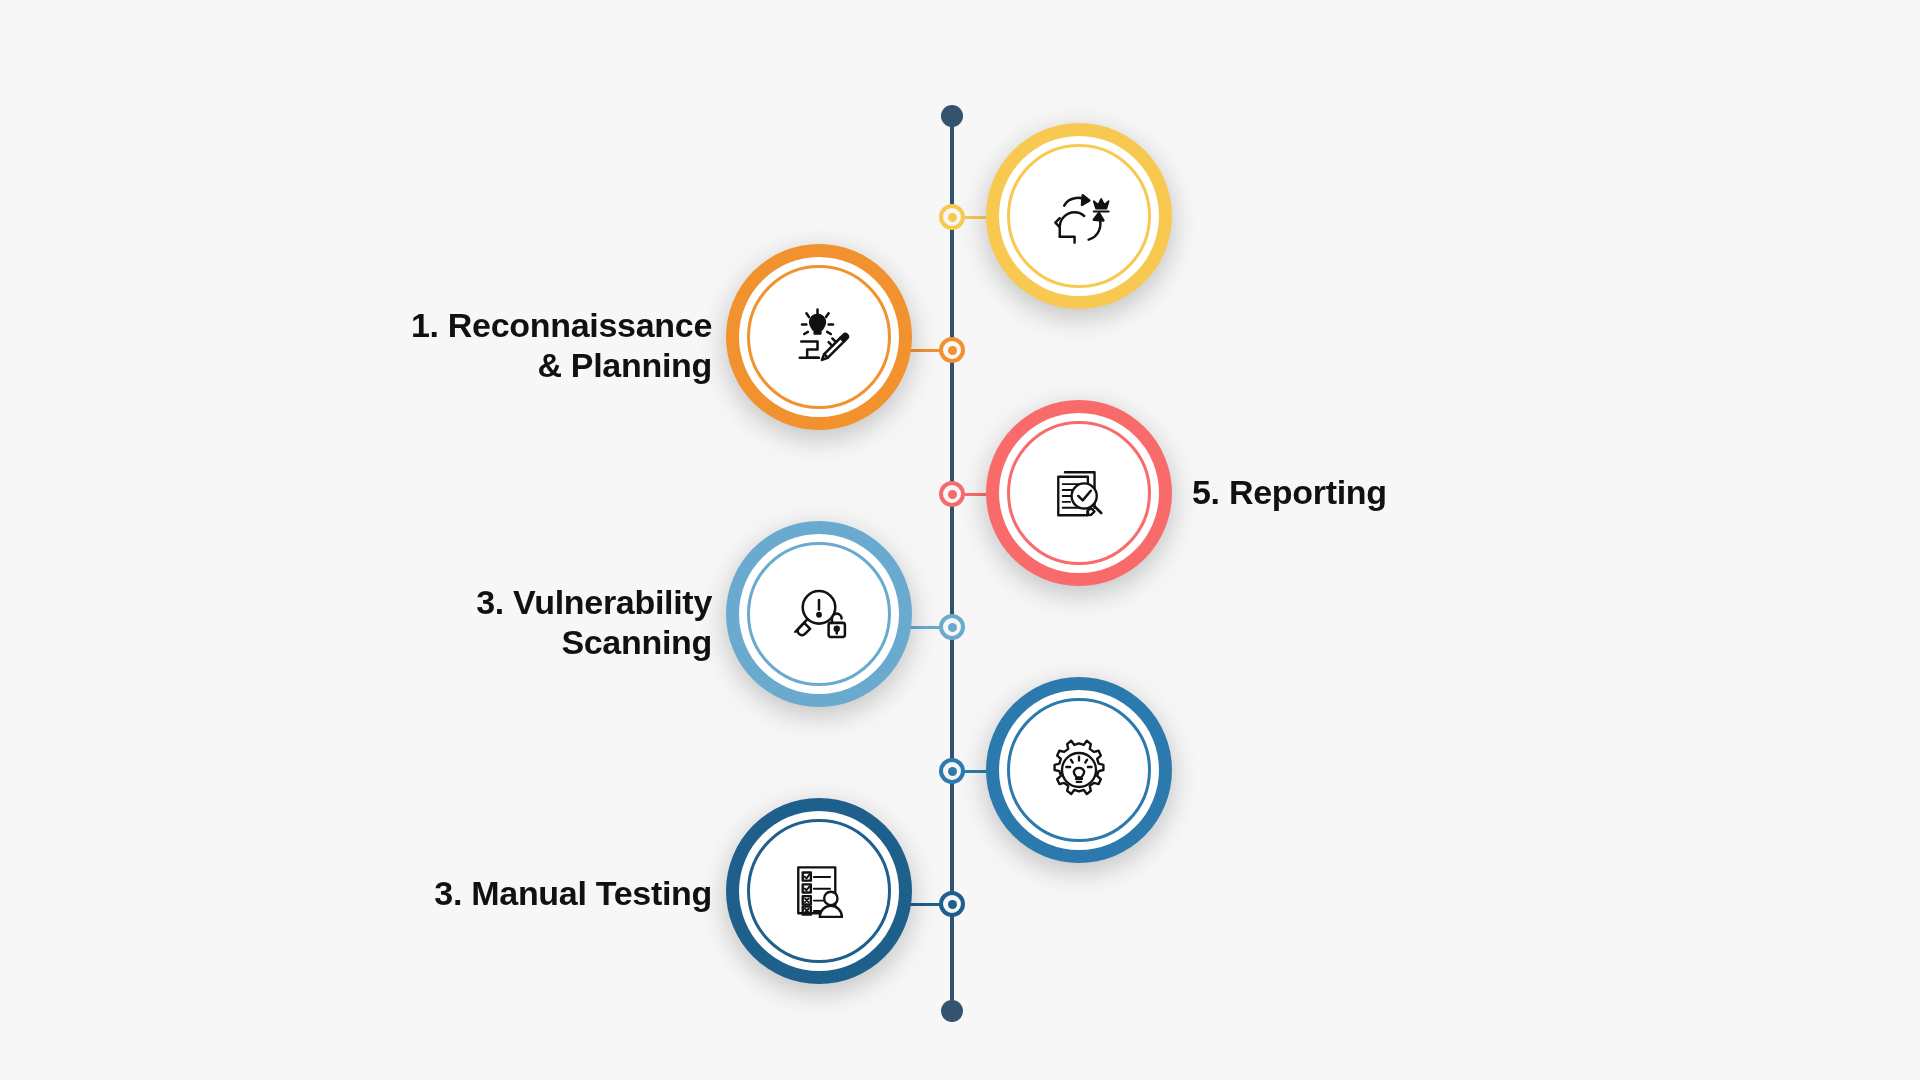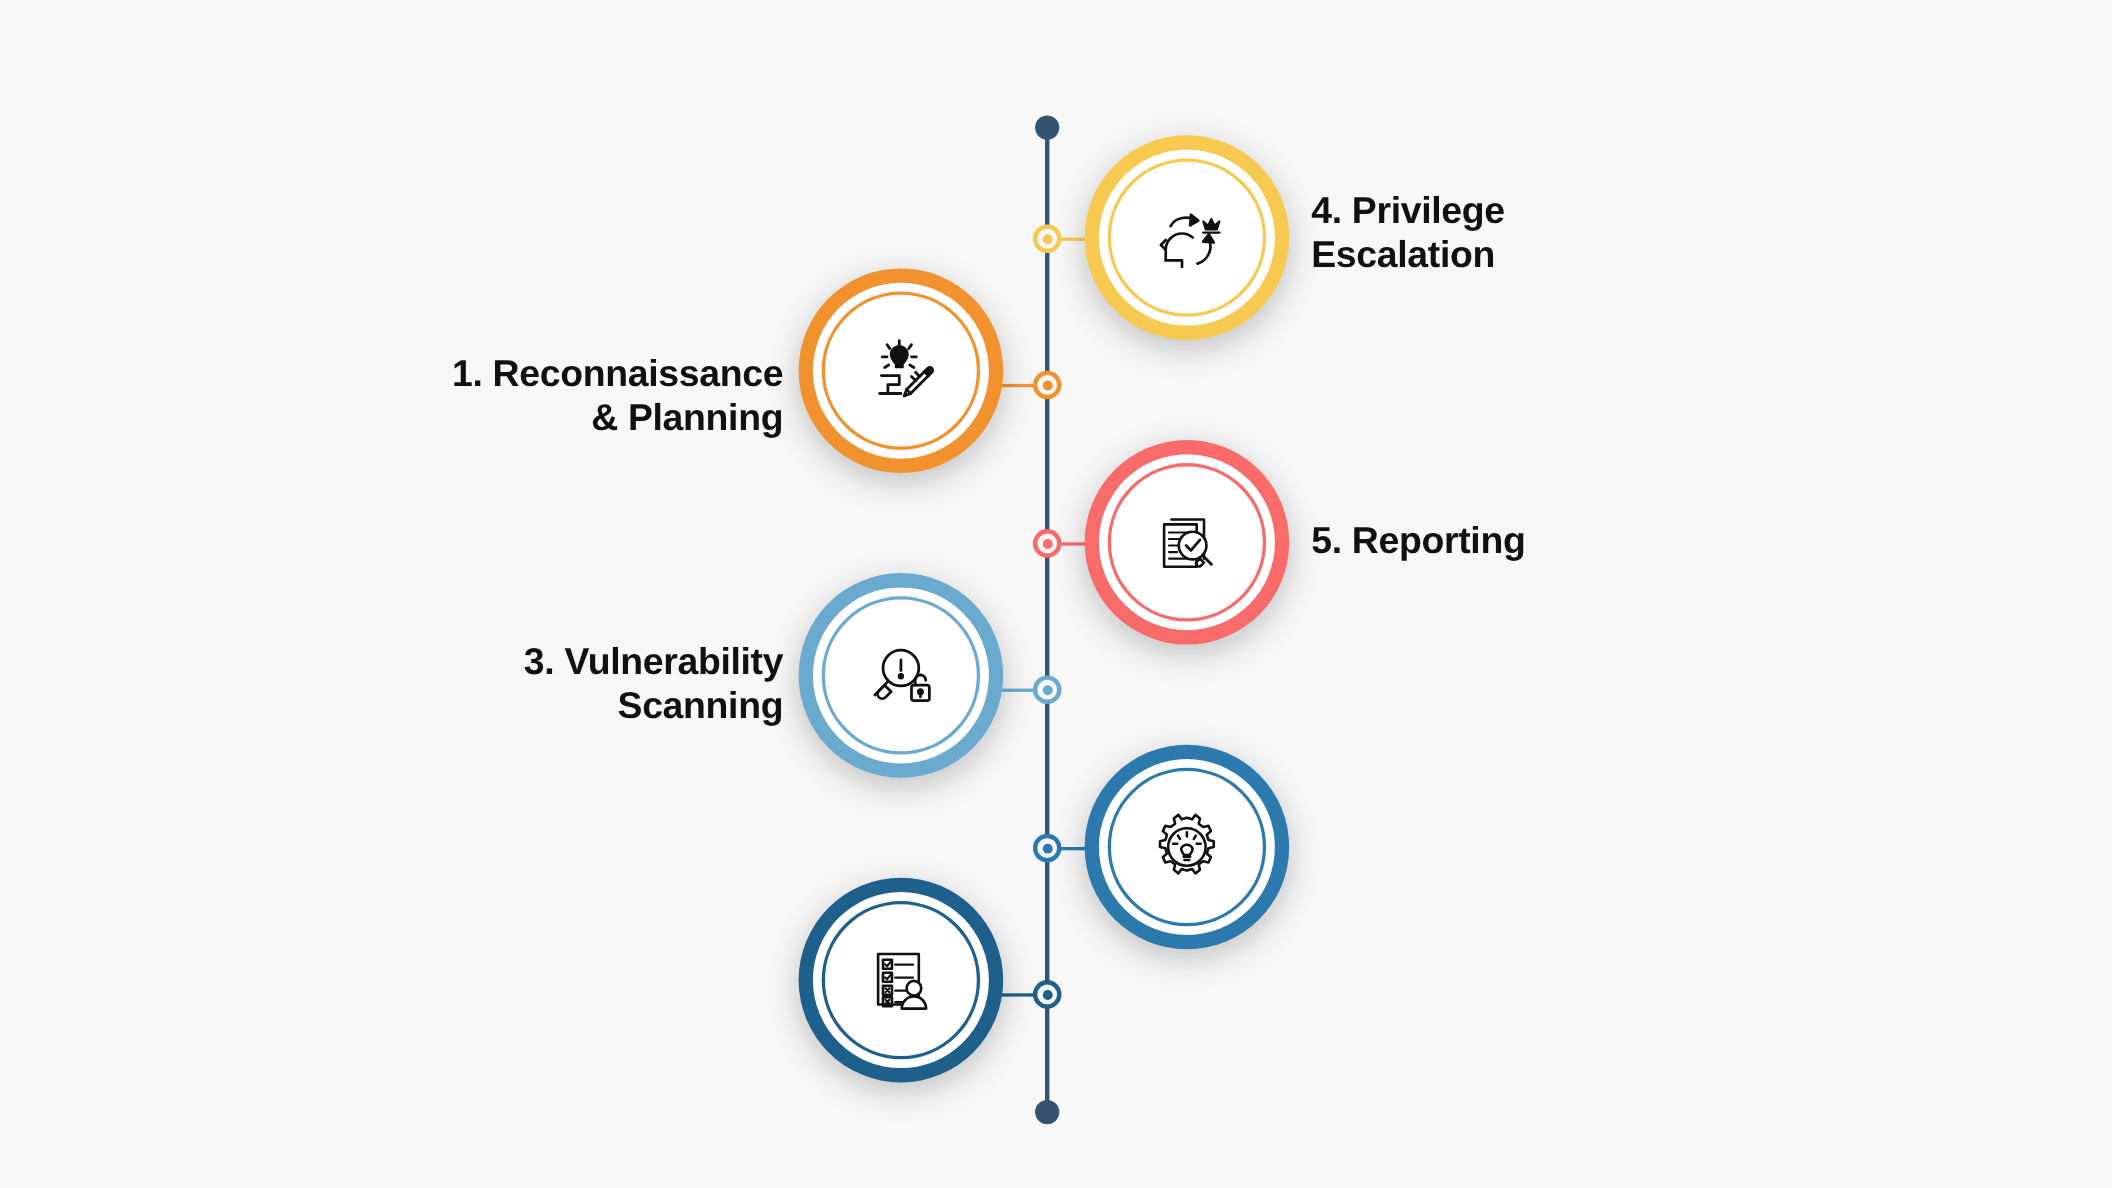--- a/index.html
+++ b/index.html
@@ -169,21 +169,21 @@
               <path d="M62 78 l-8 3 l3 -8 l22 -22 l5 5 z" fill="none"></path>
               <path d="M79 51 l5 5 l4 -4 a3.5 3.5 0 0 0 -5 -5 z" fill="#111"></path>
               <path d="M57 73 l5 5"></path>
               <path d="M63 57 l5 5 M68 52 l5 5"></path>
             </g>
           </svg>
         </div>
       </div>
     </div>
   </div>
-  <div class="step-label label-right" style="left:400px; top:320px; width:312px;">1. Reconnaissance
+  <div class="step-label label-right" style="left:400px; top:305px; width:312px;">1. Reconnaissance
 &amp; Planning</div>
 
   <div class="step-circle" style="left:726px; top:521px; width:186px; height:186px; background:#6aaacf;">
     <div class="ring-white" style="width:160px; height:160px;">
       <div class="ring-thin" style="width:144px; height:144px; border:3px solid #6aaacf;">
         <div class="icon-well" style="width:132px; height:132px;">
           <svg width="74" height="74" viewBox="0 0 100 100">
             <g fill="none" stroke="#111" stroke-width="3.4" stroke-linecap="round" stroke-linejoin="round">
               <circle cx="50" cy="41" r="22"></circle>
               <path d="M50 31 v13"></path>
@@ -223,20 +223,21 @@
               <path d="M31 74 l5 5 M36 74 l-5 5" stroke-width="2.6"></path>
               <path d="M43 77 h11" stroke-width="2.6"></path>
               <circle cx="66" cy="60" r="9" fill="#fff"></circle>
               <path d="M51 85 a15 15 0 0 1 30 0 z" fill="#fff"></path>
             </g>
           </svg>
         </div>
       </div>
     </div>
   </div>
+  <div class="step-label label-right" style="left:380px; top:873px; width:332px;">3. Manual Testing</div>
 
   <div class="step-circle" style="left:986px; top:123px; width:186px; height:186px; background:#f7c950;">
     <div class="ring-white" style="width:160px; height:160px;">
       <div class="ring-thin" style="width:144px; height:144px; border:3px solid #f7c950;">
         <div class="icon-well" style="width:132px; height:132px;">
           <svg width="74" height="74" viewBox="0 0 100 100">
             <g fill="none" stroke="#111" stroke-width="3.3" stroke-linecap="round" stroke-linejoin="round">
               <path d="M24 78 v-13 a20 20 0 0 1 20 -20 a19 19 0 0 1 13 5"></path>
               <path d="M24 65 l-6 -6 l6 -6"></path>
               <path d="M24 78 h20 v8"></path>
@@ -245,22 +246,20 @@
               <path d="M70 30 l3 10 h14 l3 -10 l-6 5 l-4 -8 l-4 8 z" fill="#111" stroke-width="2.4"></path>
               <path d="M70 44 h20" stroke-width="2.8"></path>
               <path d="M63 82 a22 22 0 0 0 14 -30"></path>
               <path d="M70 55 l7 -9 l6 10 z" fill="#111"></path>
             </g>
           </svg>
         </div>
       </div>
     </div>
   </div>
-  <div class="step-label label-left" style="left:1192px; top:172px; width:330px;">4. Privilege
-Escalation</div>
 
   <div class="step-circle" style="left:986px; top:400px; width:186px; height:186px; background:#f96b6b;">
     <div class="ring-white" style="width:160px; height:160px;">
       <div class="ring-thin" style="width:144px; height:144px; border:3px solid #f96b6b;">
         <div class="icon-well" style="width:132px; height:132px;">
           <svg width="74" height="74" viewBox="0 0 100 100">
             <g fill="none" stroke="#111" stroke-width="3.2" stroke-linecap="round" stroke-linejoin="round">
               <path d="M31 22 h40 v48"></path>
               <rect x="22" y="28" width="40" height="52" fill="#fff"></rect>
               <path d="M28 38 h28 M28 46 h28 M28 54 h12 M28 62 h10 M28 70 h28" stroke-width="2.6"></path>

